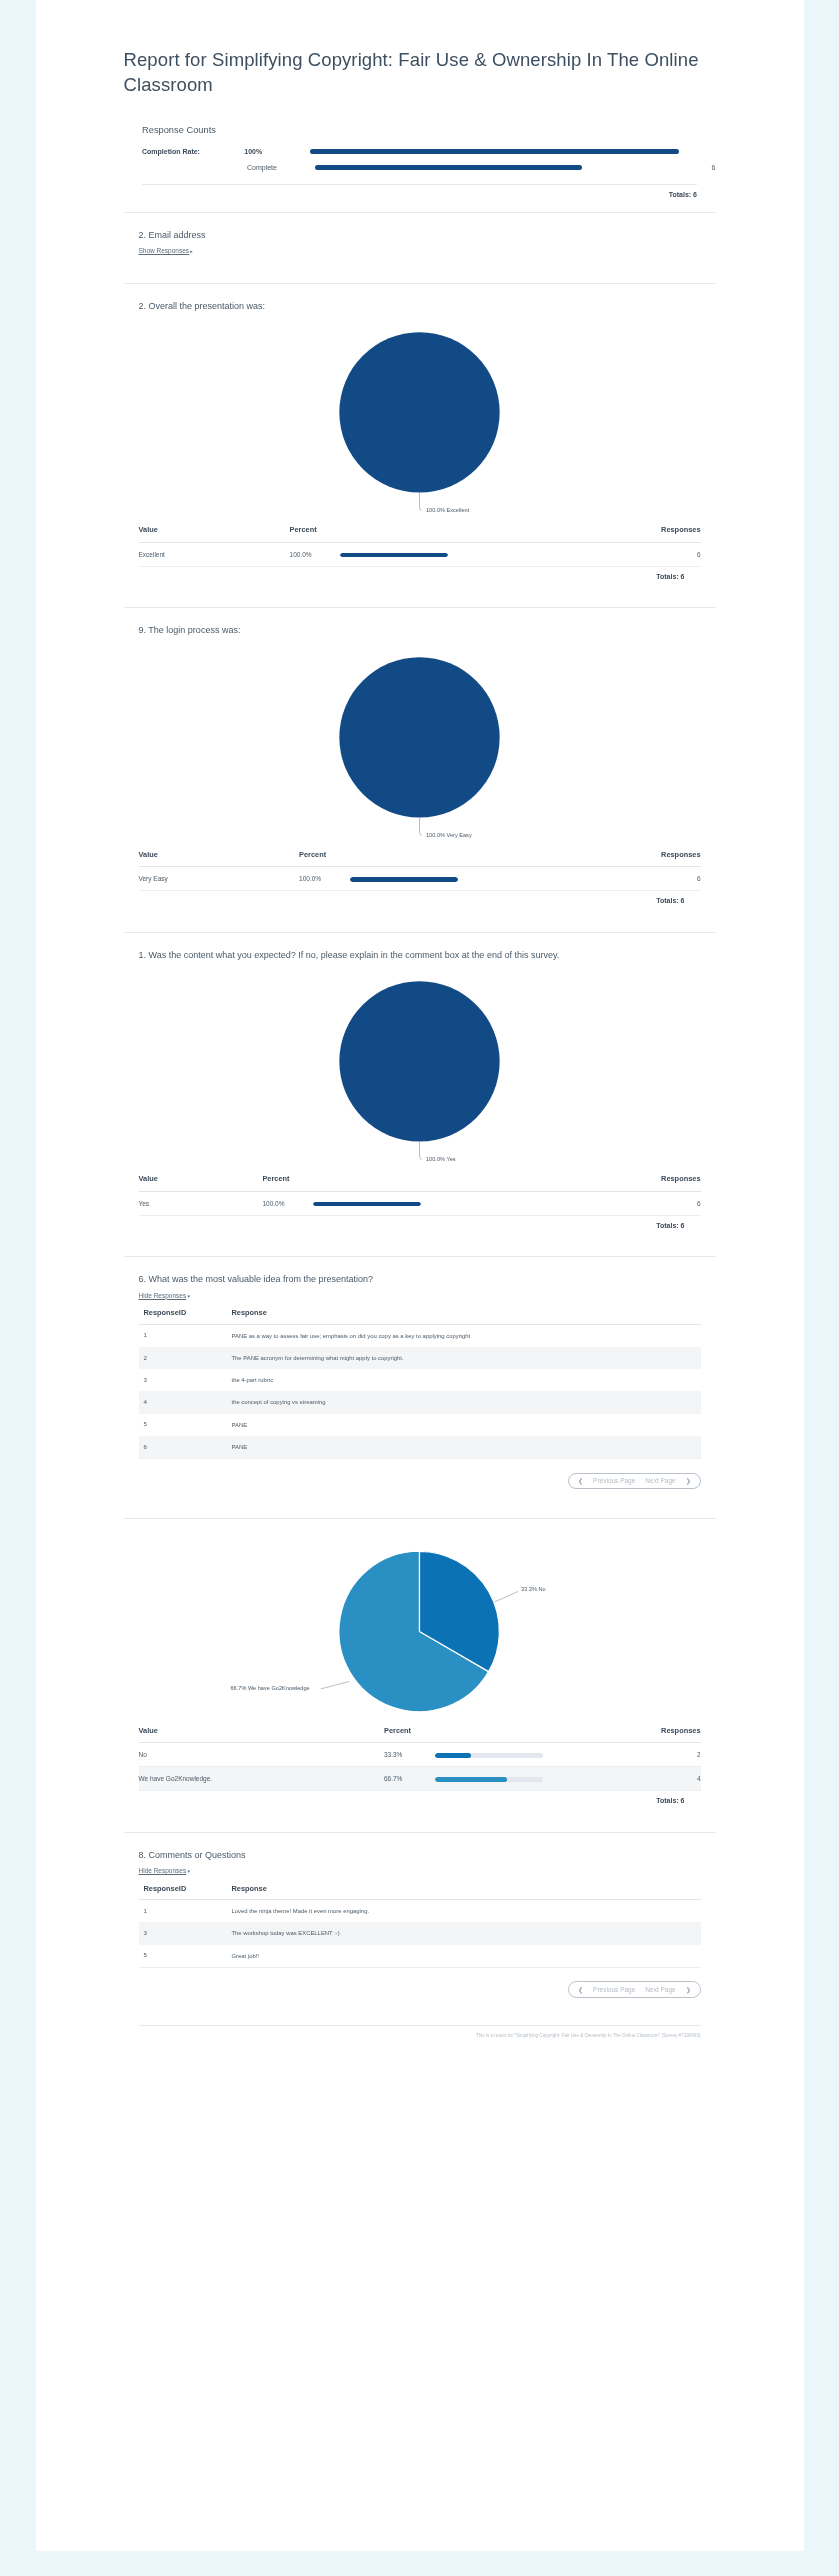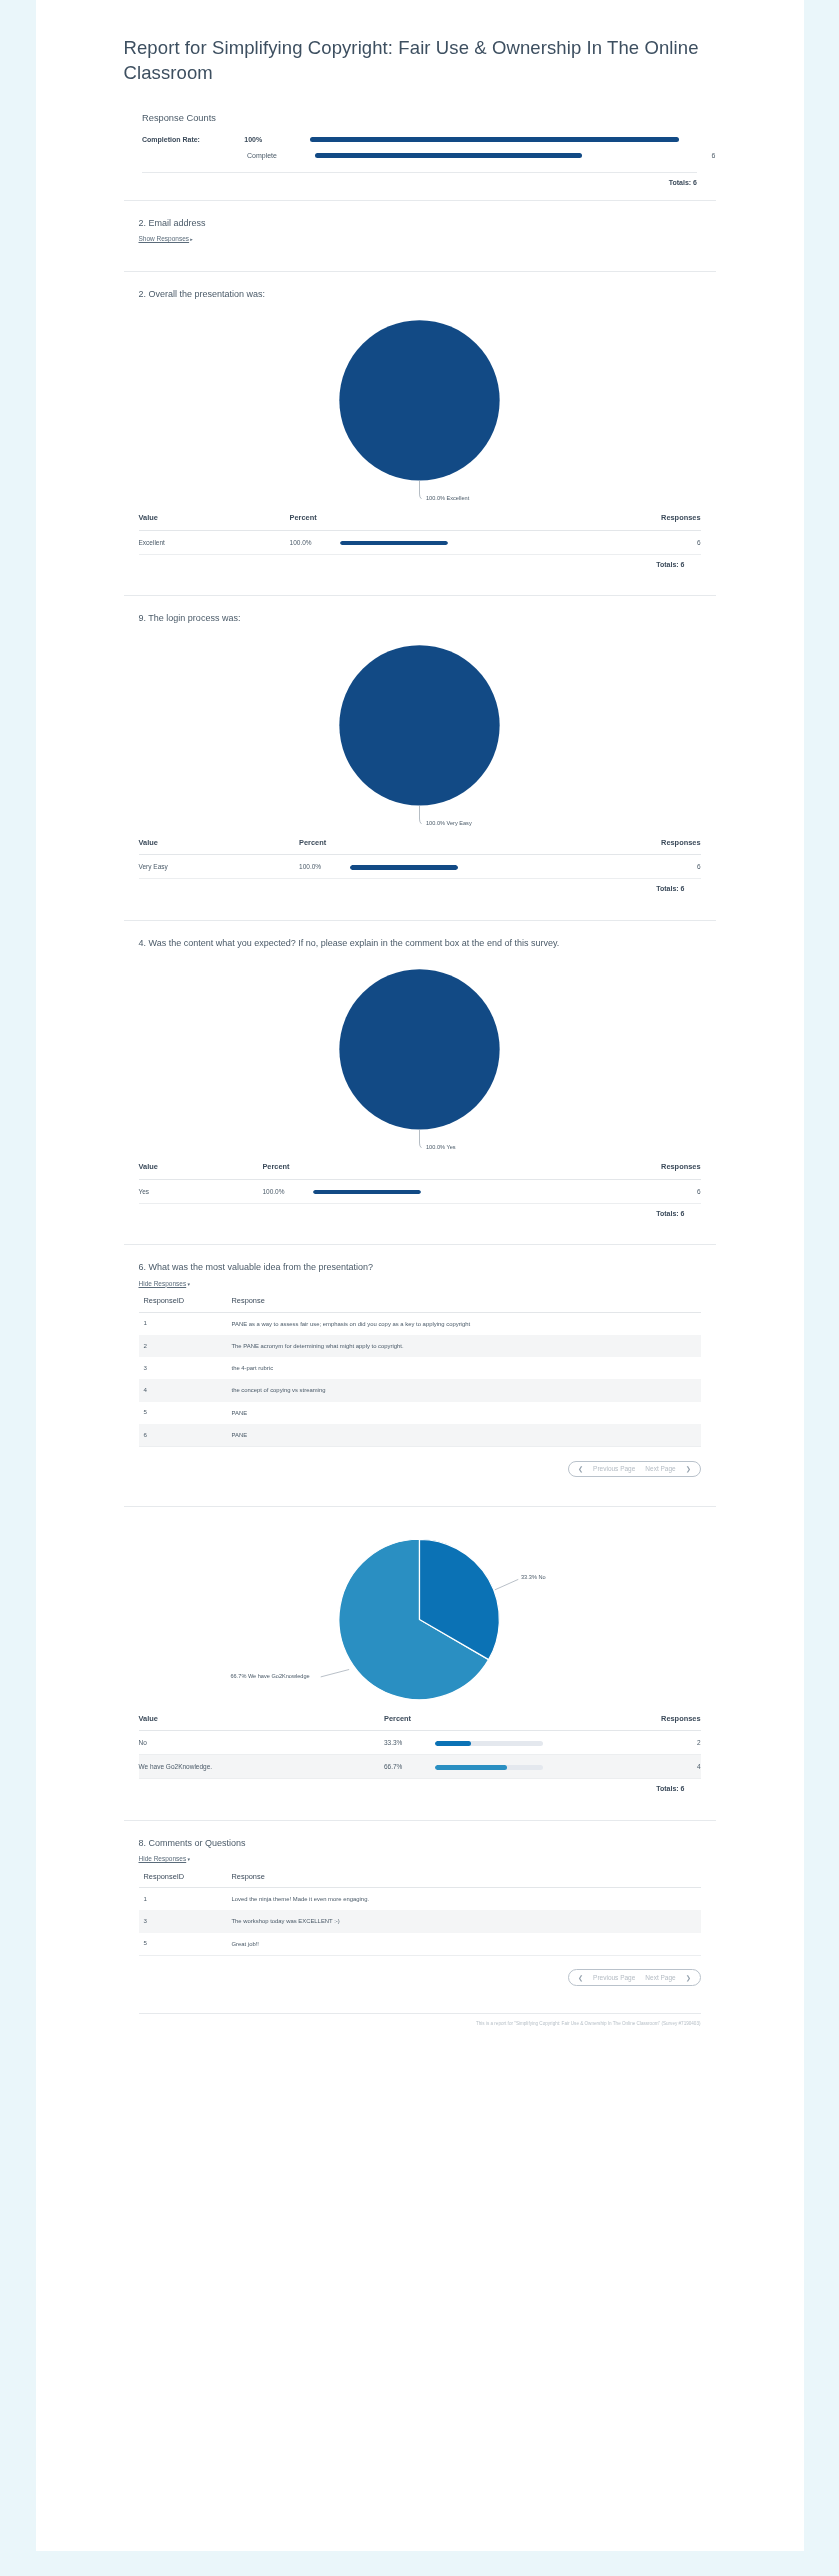--- a/index.html
+++ b/index.html
@@ -9,21 +9,21 @@
     background: #eaf6fa;
     font-family: "Liberation Sans", sans-serif;
     color: #3b4a5a;
     -webkit-font-smoothing: antialiased;
   }
   .page {
     width: 768px;
     margin: 0 auto;
     background: #ffffff;
     min-height: 2551px;
-    padding: 0 0 25px 0;
+    padding: 12px 0 25px 0;
     position: relative;
   }
   .inner { width: 592px; margin: 0 auto; }
 
   h1.report-title {
     font-size: 18.5px;
     font-weight: 400;
     line-height: 1.35;
     color: #3d4f60;
     margin: 0;
@@ -95,21 +95,21 @@
   .fill { display:block; height:4.3px; border-radius:2.5px; }
   .pct { display:inline-block; width: 49px; }
   .vt-totals {
     text-align: right; font-size: 7px; font-weight:700; color:#3b4a5a;
     padding: 6.2px 15px 0 0; width: 576px;
   }
 
   
   table.rt { width: 562px; margin: 3.7px 0 0 15px; border-collapse: collapse; }
   table.rt th {
-    font-size: 7.4px; font-weight: 400; color:#3b4a5a; text-align:left;
+    font-size: 7.4px; font-weight: 700; color:#3b4a5a; text-align:left;
     padding: 5px 0 6.2px 0; border-bottom: 1.2px solid #e3e6e9;
   }
   table.rt th.idcol { width: 93px; padding-left: 5px; }
   table.rt td {
     font-size: 5.9px; color:#4a5a68; padding: 6.8px 0; line-height:1.4;
   }
   table.rt td.idcol { padding-left: 5px; font-size: 6.2px; }
   table.rt tr.alt td { background: #f4f5f6; }
   table.rt tr.last td { border-bottom: 0.6px solid #eceef0; }
 
@@ -243,21 +243,21 @@
           <td class="num">6</td>
         </tr>
       </tbody>
     </table>
     <div class="vt-totals">Totals: 6</div>
     <div style="height:13.6px"></div>
     <div class="divider"></div>
   </div>
 
   <div class="inner q-block">
-    <div class="q-title">4. Was the content what you expected? If no, please explain in the comment box at the end of this survey.</div>
+    <div class="q-title">1. Was the content what you expected? If no, please explain in the comment box at the end of this survey.</div>
 
     <div class="chart-area" style="height:204px">
       <div class="pie-wrap" style="width:185px;height:185px;margin-top:11px;">
         <svg width="185" height="185" viewBox="0 0 300 300">
           <circle cx="150" cy="140" r="130" fill="#124a85"></circle>
           <path d="M150 270 L150 292 Q150 300 158 303" stroke="#9aa5af" stroke-width="1.2" fill="none"></path>
         </svg>
         <div class="pie-label" style="left:99px; top:181px;">100.0% Yes</div>
       </div>
     </div>

